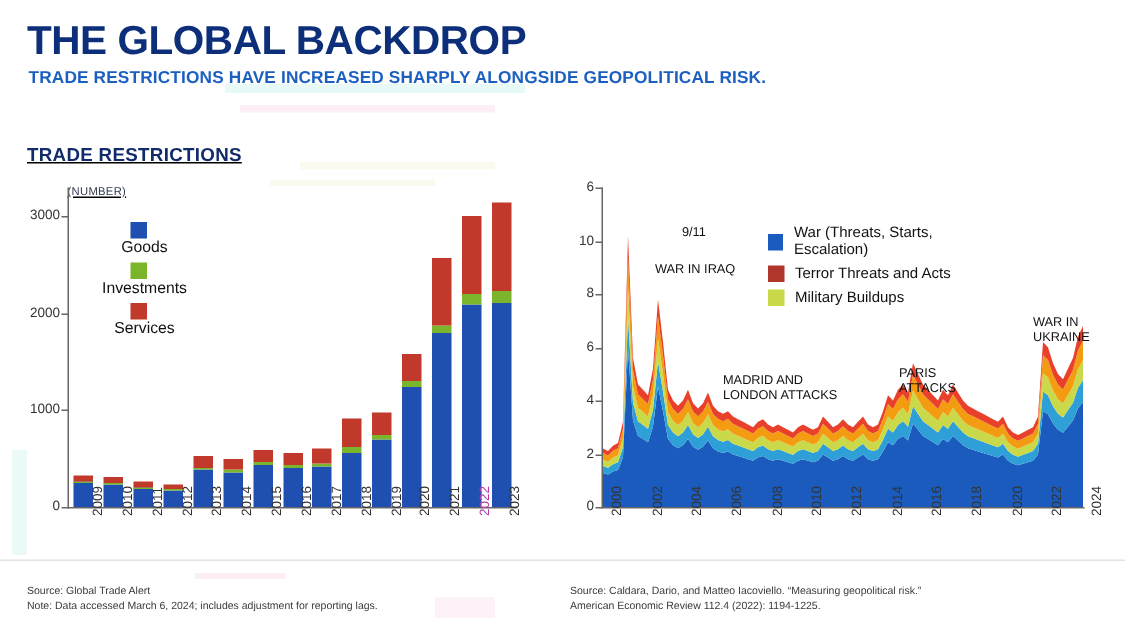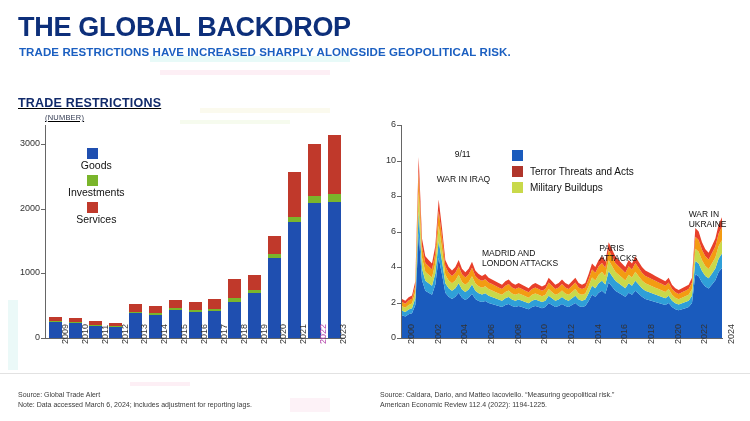--- a/index.html
+++ b/index.html
@@ -25,21 +25,21 @@
 
   .panel{position:absolute;top:96px;text-decoration:underline;}
   .panel-left{left:18px;width:346px;}
   .panel-right{left:380px;width:356px;}
 
   .panel-title{
     font-size:12.5px;font-weight:bold;color:#122b6b;
     letter-spacing:0.2px;
   }
   .panel-unit{
-    font-size:7.5px;color:#333b52;margin-top:3px;letter-spacing:0.2px;padding-left:27px;
+    font-size:7.5px;color:#333b52;margin-top:13px;letter-spacing:0.2px;padding-left:27px;
   }
 
   
   .plot{position:absolute;}
   .axis-label{
     position:absolute;font-size:9px;color:#333;text-align:right;
   }
   .tick-x{
     position:absolute;font-size:9px;color:#333;
     transform-origin:left top;
@@ -257,20 +257,21 @@
 LONDON ATTACKS</div>
       <div class="anno" style="left: 197.333px; top: 118.925px; white-space: pre;">PARIS
 ATTACKS</div>
       <div class="anno" style="left: 286.667px; top: 85.2px; white-space: pre;">WAR IN
 UKRAINE</div>
     </div>
 
   <div class="legend2" id="rightLegend" style="left:512px;top:150px;">
       <div class="row">
         <span class="sw" style="background: rgb(26, 91, 189);"></span>
+        <span>War (Threats, Starts, Escalation)</span>
       </div>
       <div class="row">
         <span class="sw" style="background: rgb(176, 53, 43);"></span>
         <span>Terror Threats and Acts</span>
       </div>
       <div class="row">
         <span class="sw" style="background: rgb(201, 217, 74);"></span>
         <span>Military Buildups</span>
       </div>
     </div>

